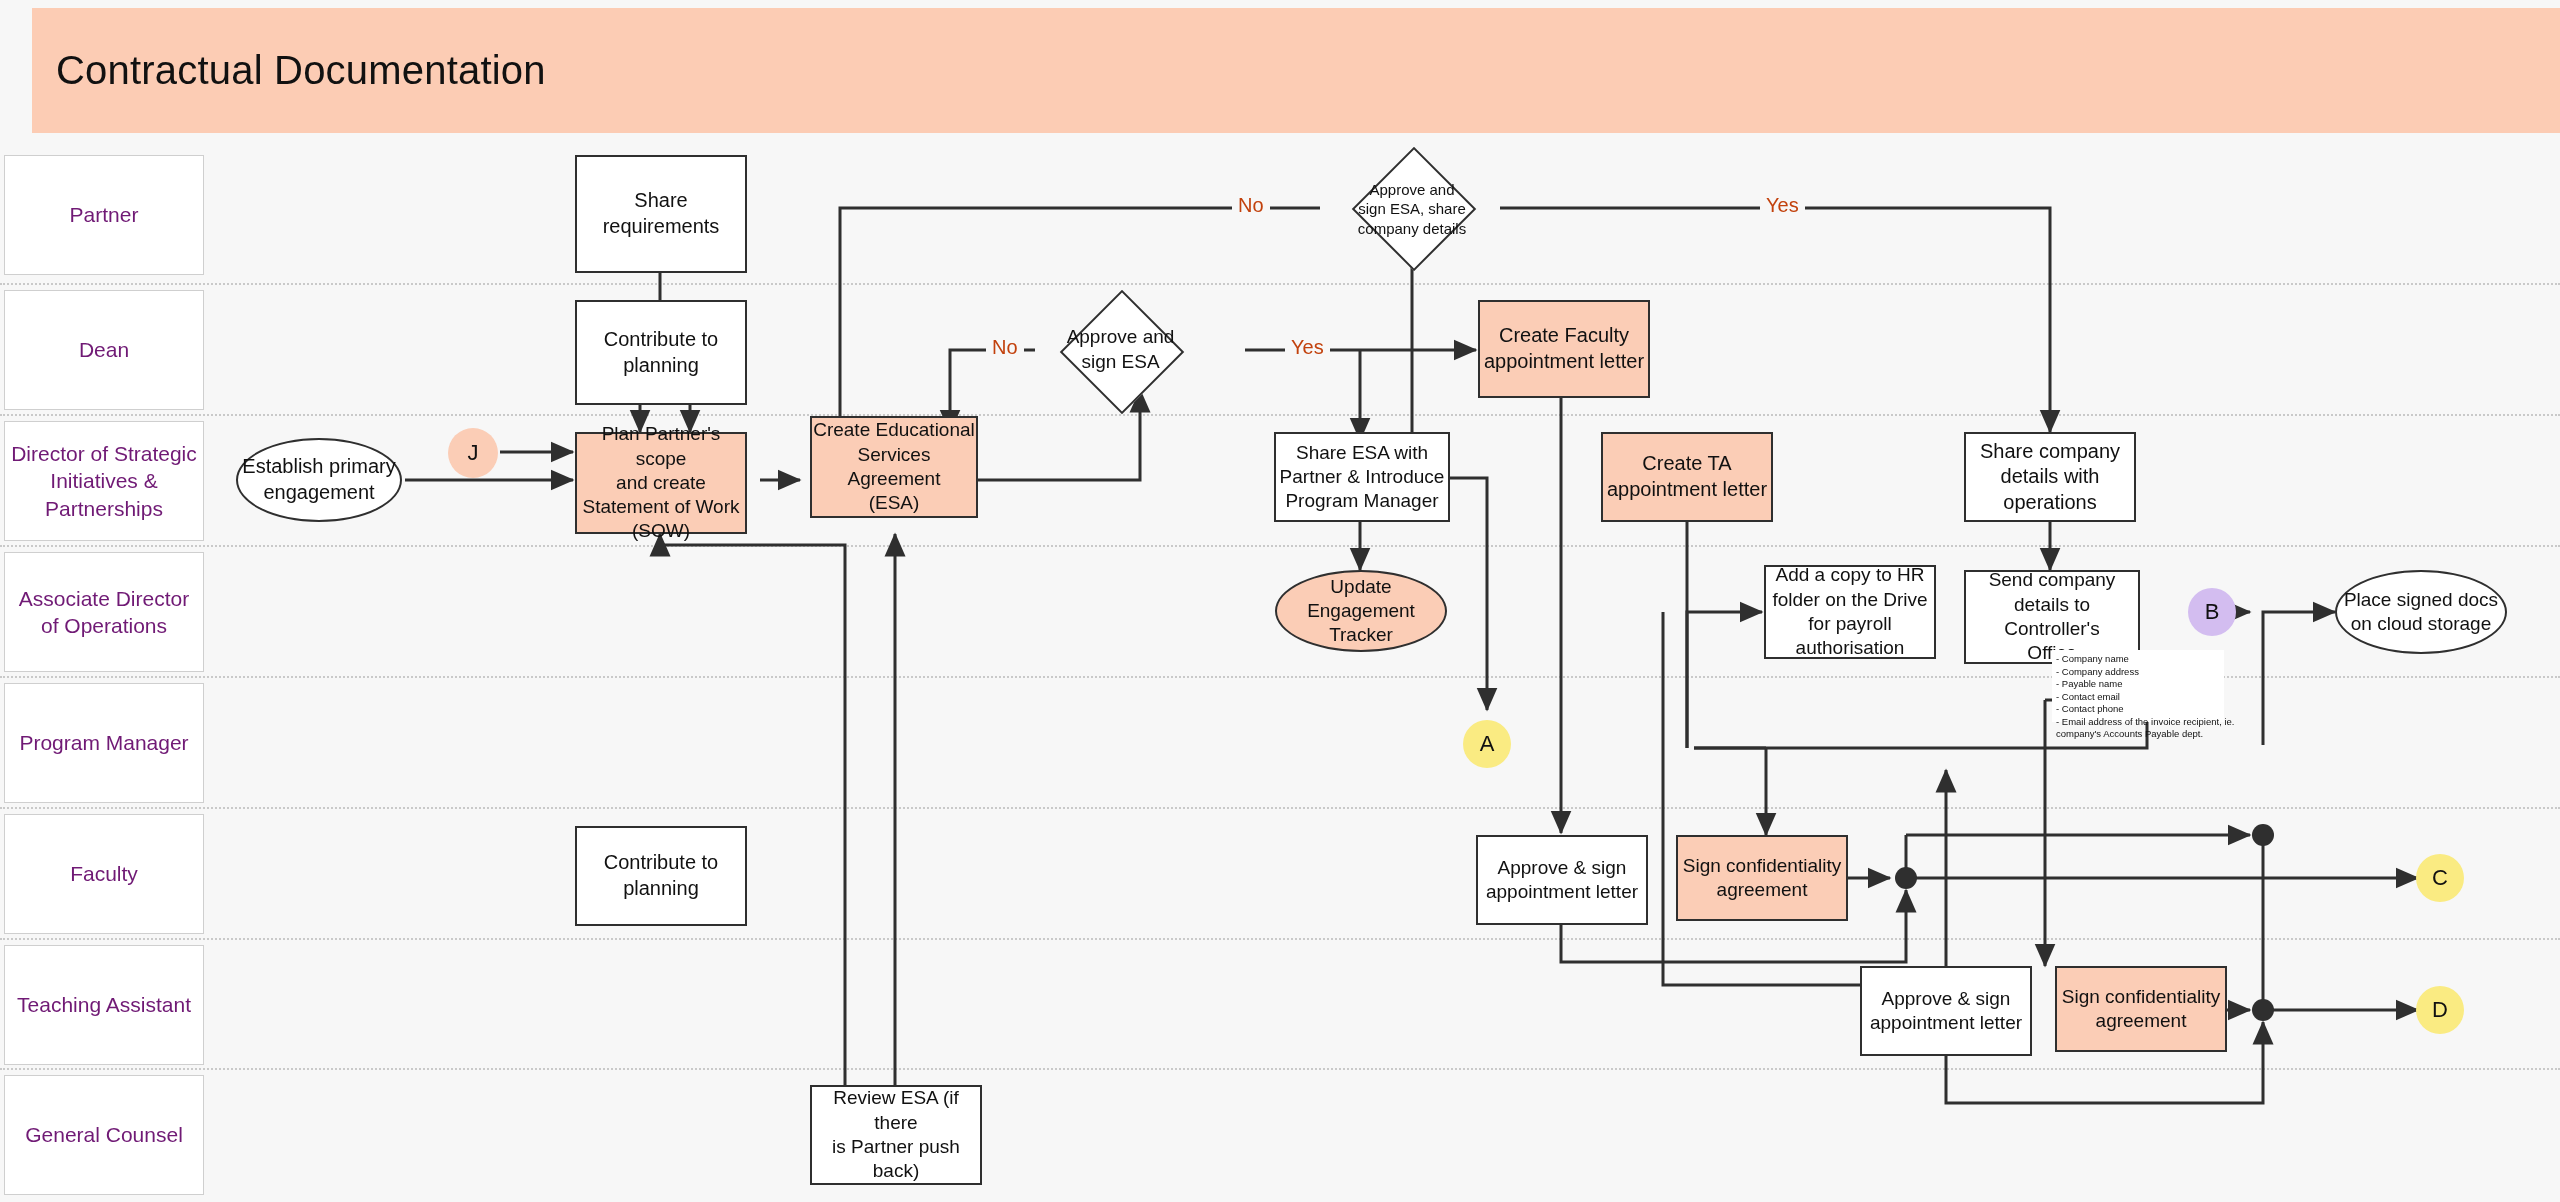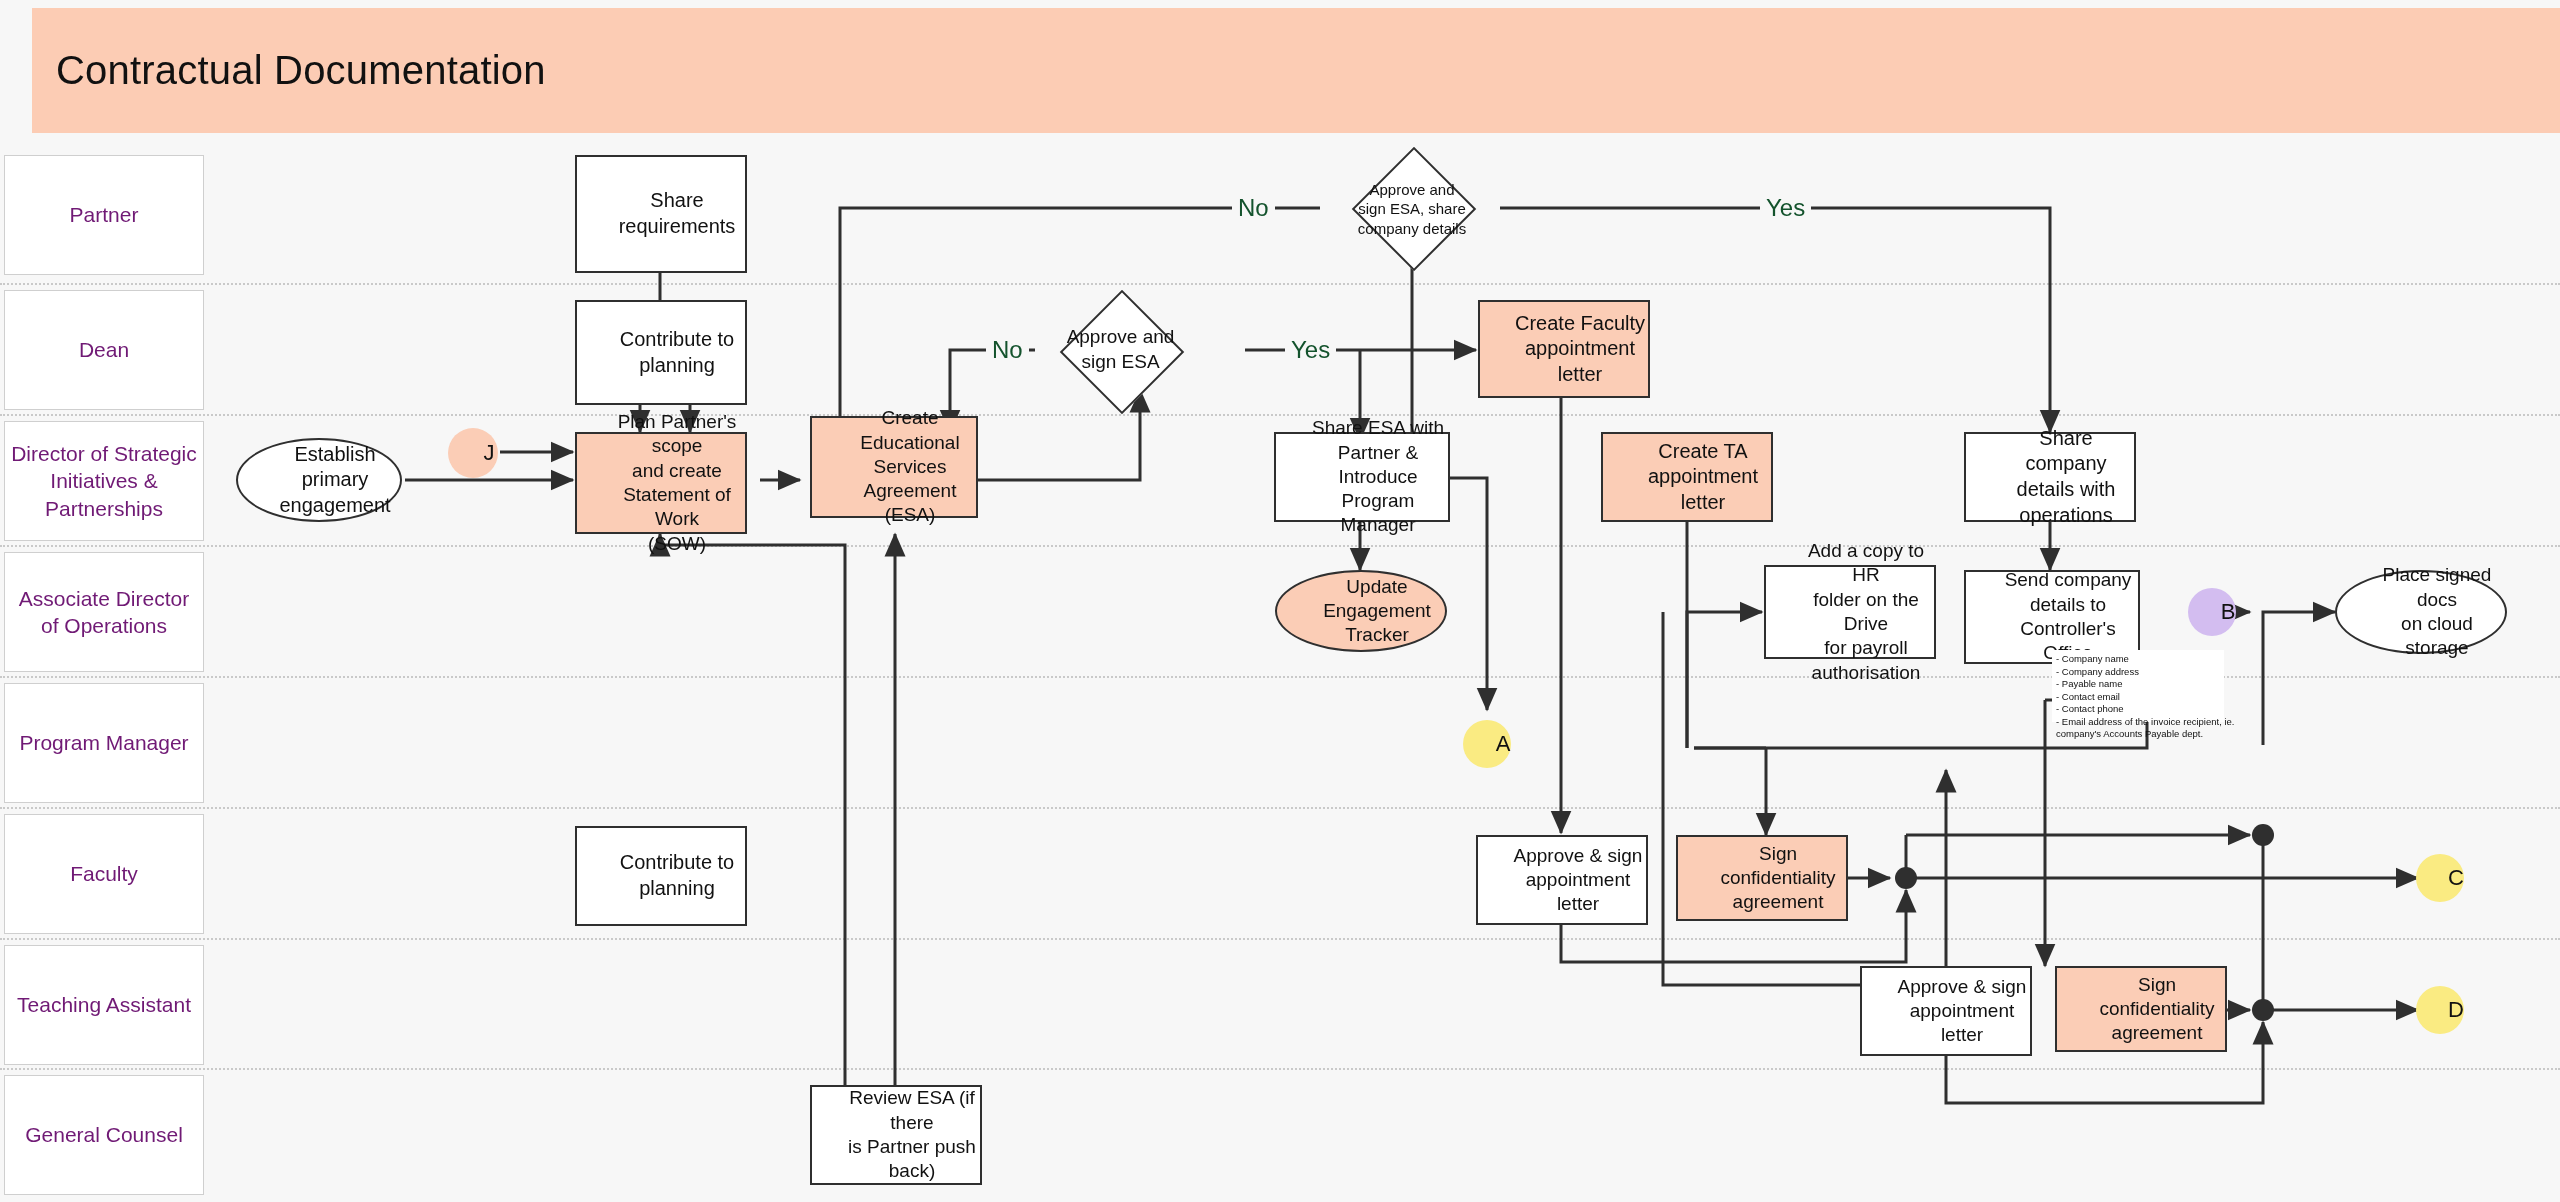--- a/index.html
+++ b/index.html
@@ -18,34 +18,34 @@
               line-height:1.3;padding:0 6px;box-sizing:border-box;}
   .lane-div{position:absolute;left:0;width:2560px;height:0;
             border-top:2px dotted #c9c9c9;}
 
   
   svg.edges{position:absolute;left:0;top:0;width:2560px;height:1202px;pointer-events:none;}
 
   
   .node{position:absolute;box-sizing:border-box;display:flex;align-items:center;
         justify-content:center;text-align:center;line-height:1.28;color:#111;
-        font-size:20px;padding-left:32px;}
+        font-size:20px;}
   .box{background:#fff;border:2.5px solid #2f2f2f;}
   .box.hl{background:#fbcdb6;}
   .ellipse{background:#fff;border:2.5px solid #2f2f2f;border-radius:50%;}
   .ellipse.hl{background:#fbcdb6;}
   .conn{border-radius:50%;font-size:22px;border:0;}
   .conn.peach{background:#fbcdb6;}
   .conn.yellow{background:#faeb82;}
   .conn.purple{background:#d3bdf0;}
   .diamond-shape{position:absolute;background:#fff;border:2.5px solid #2f2f2f;
                  transform:rotate(45deg);}
   .diamond-text{position:absolute;display:flex;align-items:center;justify-content:center;
                 text-align:center;line-height:1.3;color:#111;}
-  .edge-label{position:absolute;font-size:24px;color:#14532d;background:#f7f7f7;
+  .edge-label{position:absolute;font-size:20px;color:#c2410c;background:#f7f7f7;
               padding:0 6px;text-align:center;}
   .note{position:absolute;background:#fff;font-size:9.5px;line-height:1.32;
         color:#111;padding:3px 4px;box-sizing:border-box;}
   .note div{white-space:nowrap;}
 </style>
 </head>
 <body>
 
 <div id="stage">
 

